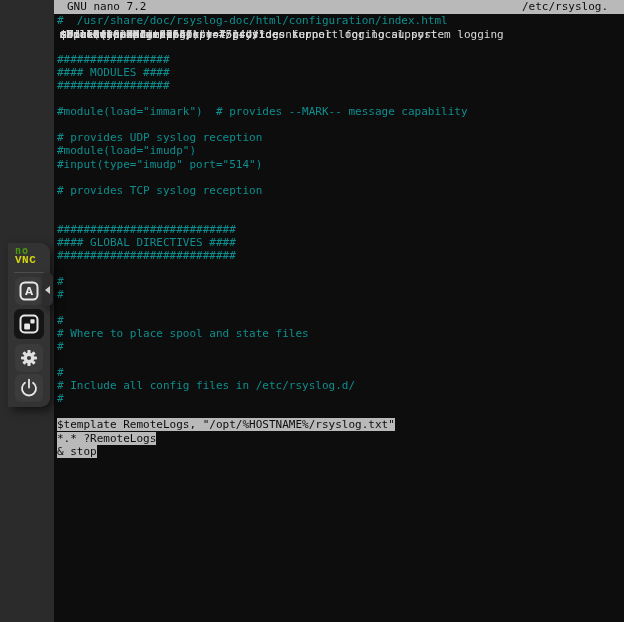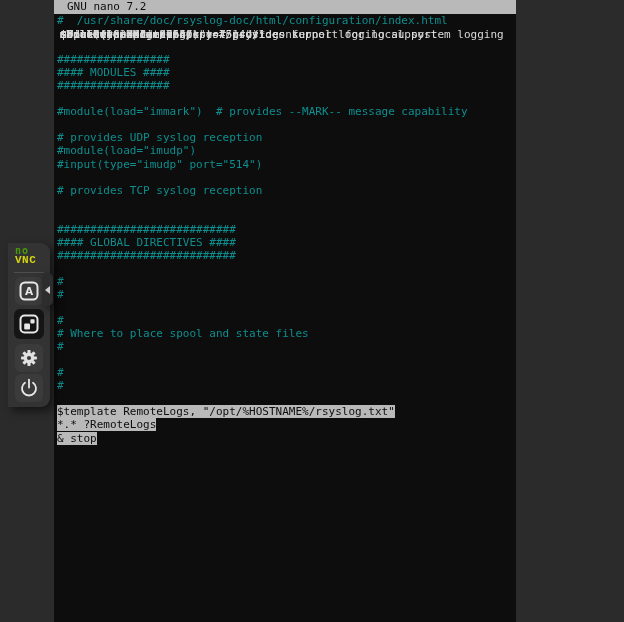--- a/index.html
+++ b/index.html
@@ -4,21 +4,21 @@
 <style>
   :root{
     --page_bg:#2b2b2b; --term_bg:#0d0d0d; --bar_bg:#b9b9b9; --bar_text:#0d0d0d;
     --comment:#0e8e8e; --text:#d9d9d9; --sel_bg:#b9b9b9; --sel_text:#0d0d0d;
     --panel_bg:#333333; --panel_btn_bg:#3b3b3b; --panel_active_bg:#151515;
     --icon:#e8e8e8; --logo_no:#4a9b0c; --logo_vnc:#d6d611;
   }
   *{margin:0;padding:0;box-sizing:border-box;}
   html,body{width:624px;height:622px;overflow:hidden;}
   body{background:var(--page_bg);font-family:"DejaVu Sans Mono",monospace;}
-  .screen{position:relative;width:516px;height:622px;overflow:hidden;}
+  .screen{position:relative;width:624px;height:622px;overflow:hidden;}
 
   
   .terminal{position:absolute;left:54px;top:0;width:570px;height:622px;background:var(--term_bg);}
   .titlebar{position:absolute;left:0;top:0;right:0;height:14px;background:var(--bar_bg);
     color:var(--bar_text);font-size:11px;line-height:14px;display:flex;
     justify-content:space-between;padding-left:13px;white-space:pre;overflow:hidden;}
   .titlebar .file{padding-right:16px;}
   .code{position:absolute;left:3px;top:14px;right:0;bottom:0;font-size:11px;color:var(--text);overflow:hidden;}
   .row{height:13.06px;line-height:13.06px;white-space:pre;}
   .row.comment{color:var(--comment);}
@@ -86,20 +86,21 @@
         <div class="row code"><span>$FileCreateMode 0640</span></div>
         <div class="row code"><span>$DirCreateMode 0755</span></div>
         <div class="row code"><span>$Umask 0022</span></div>
         <div class="row blank"><span></span></div>
         <div class="row comment"><span>#</span></div>
         <div class="row comment"><span># Where to place spool and state files</span></div>
         <div class="row comment"><span>#</span></div>
         <div class="row code"><span>$WorkDirectory /var/spool/rsyslog</span></div>
         <div class="row blank"><span></span></div>
         <div class="row comment"><span>#</span></div>
+        <div class="row comment"><span># Include all config files in /etc/rsyslog.d/</span></div>
         <div class="row comment"><span>#</span></div>
         <div class="row code"><span>$IncludeConfig /etc/rsyslog.d/*.conf</span></div>
         <div class="row blank"><span></span></div>
         <div class="row selected"><span>$template RemoteLogs, "/opt/%HOSTNAME%/rsyslog.txt"</span></div>
         <div class="row selected"><span>*.* ?RemoteLogs</span></div>
         <div class="row selected"><span>&amp; stop</span></div>
       </div>
   </div>
 
   <div class="vnc-panel">

